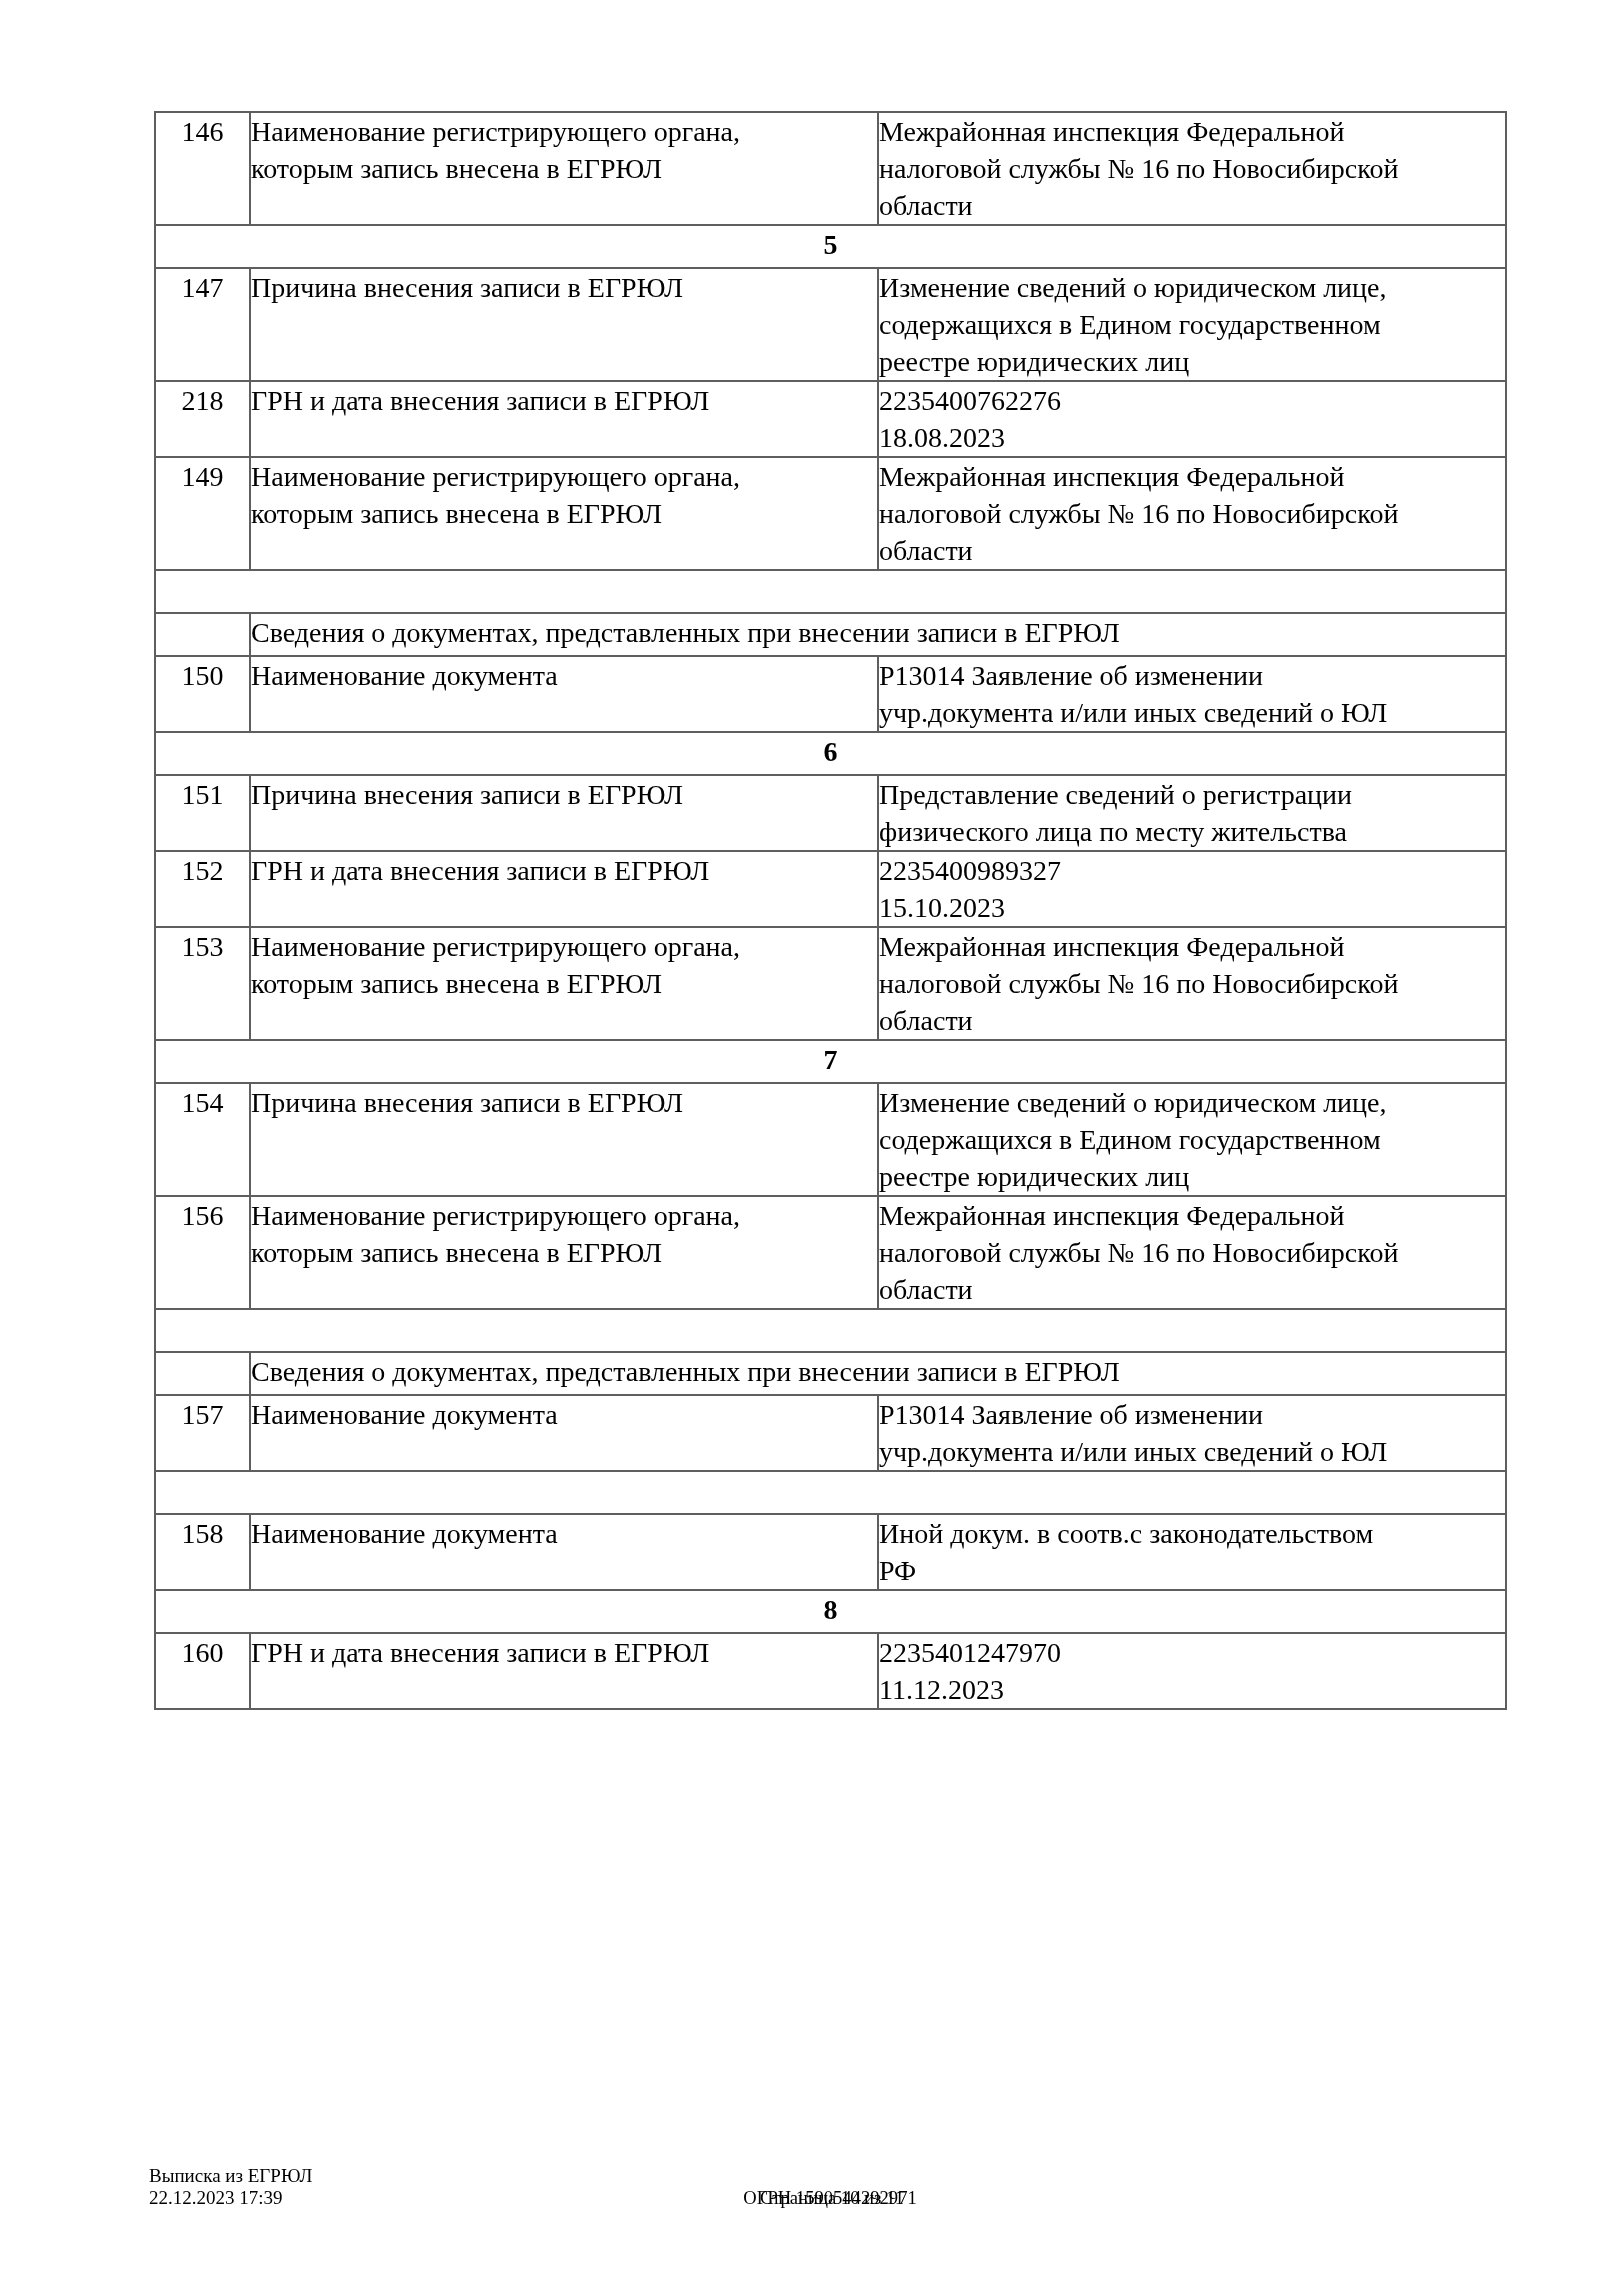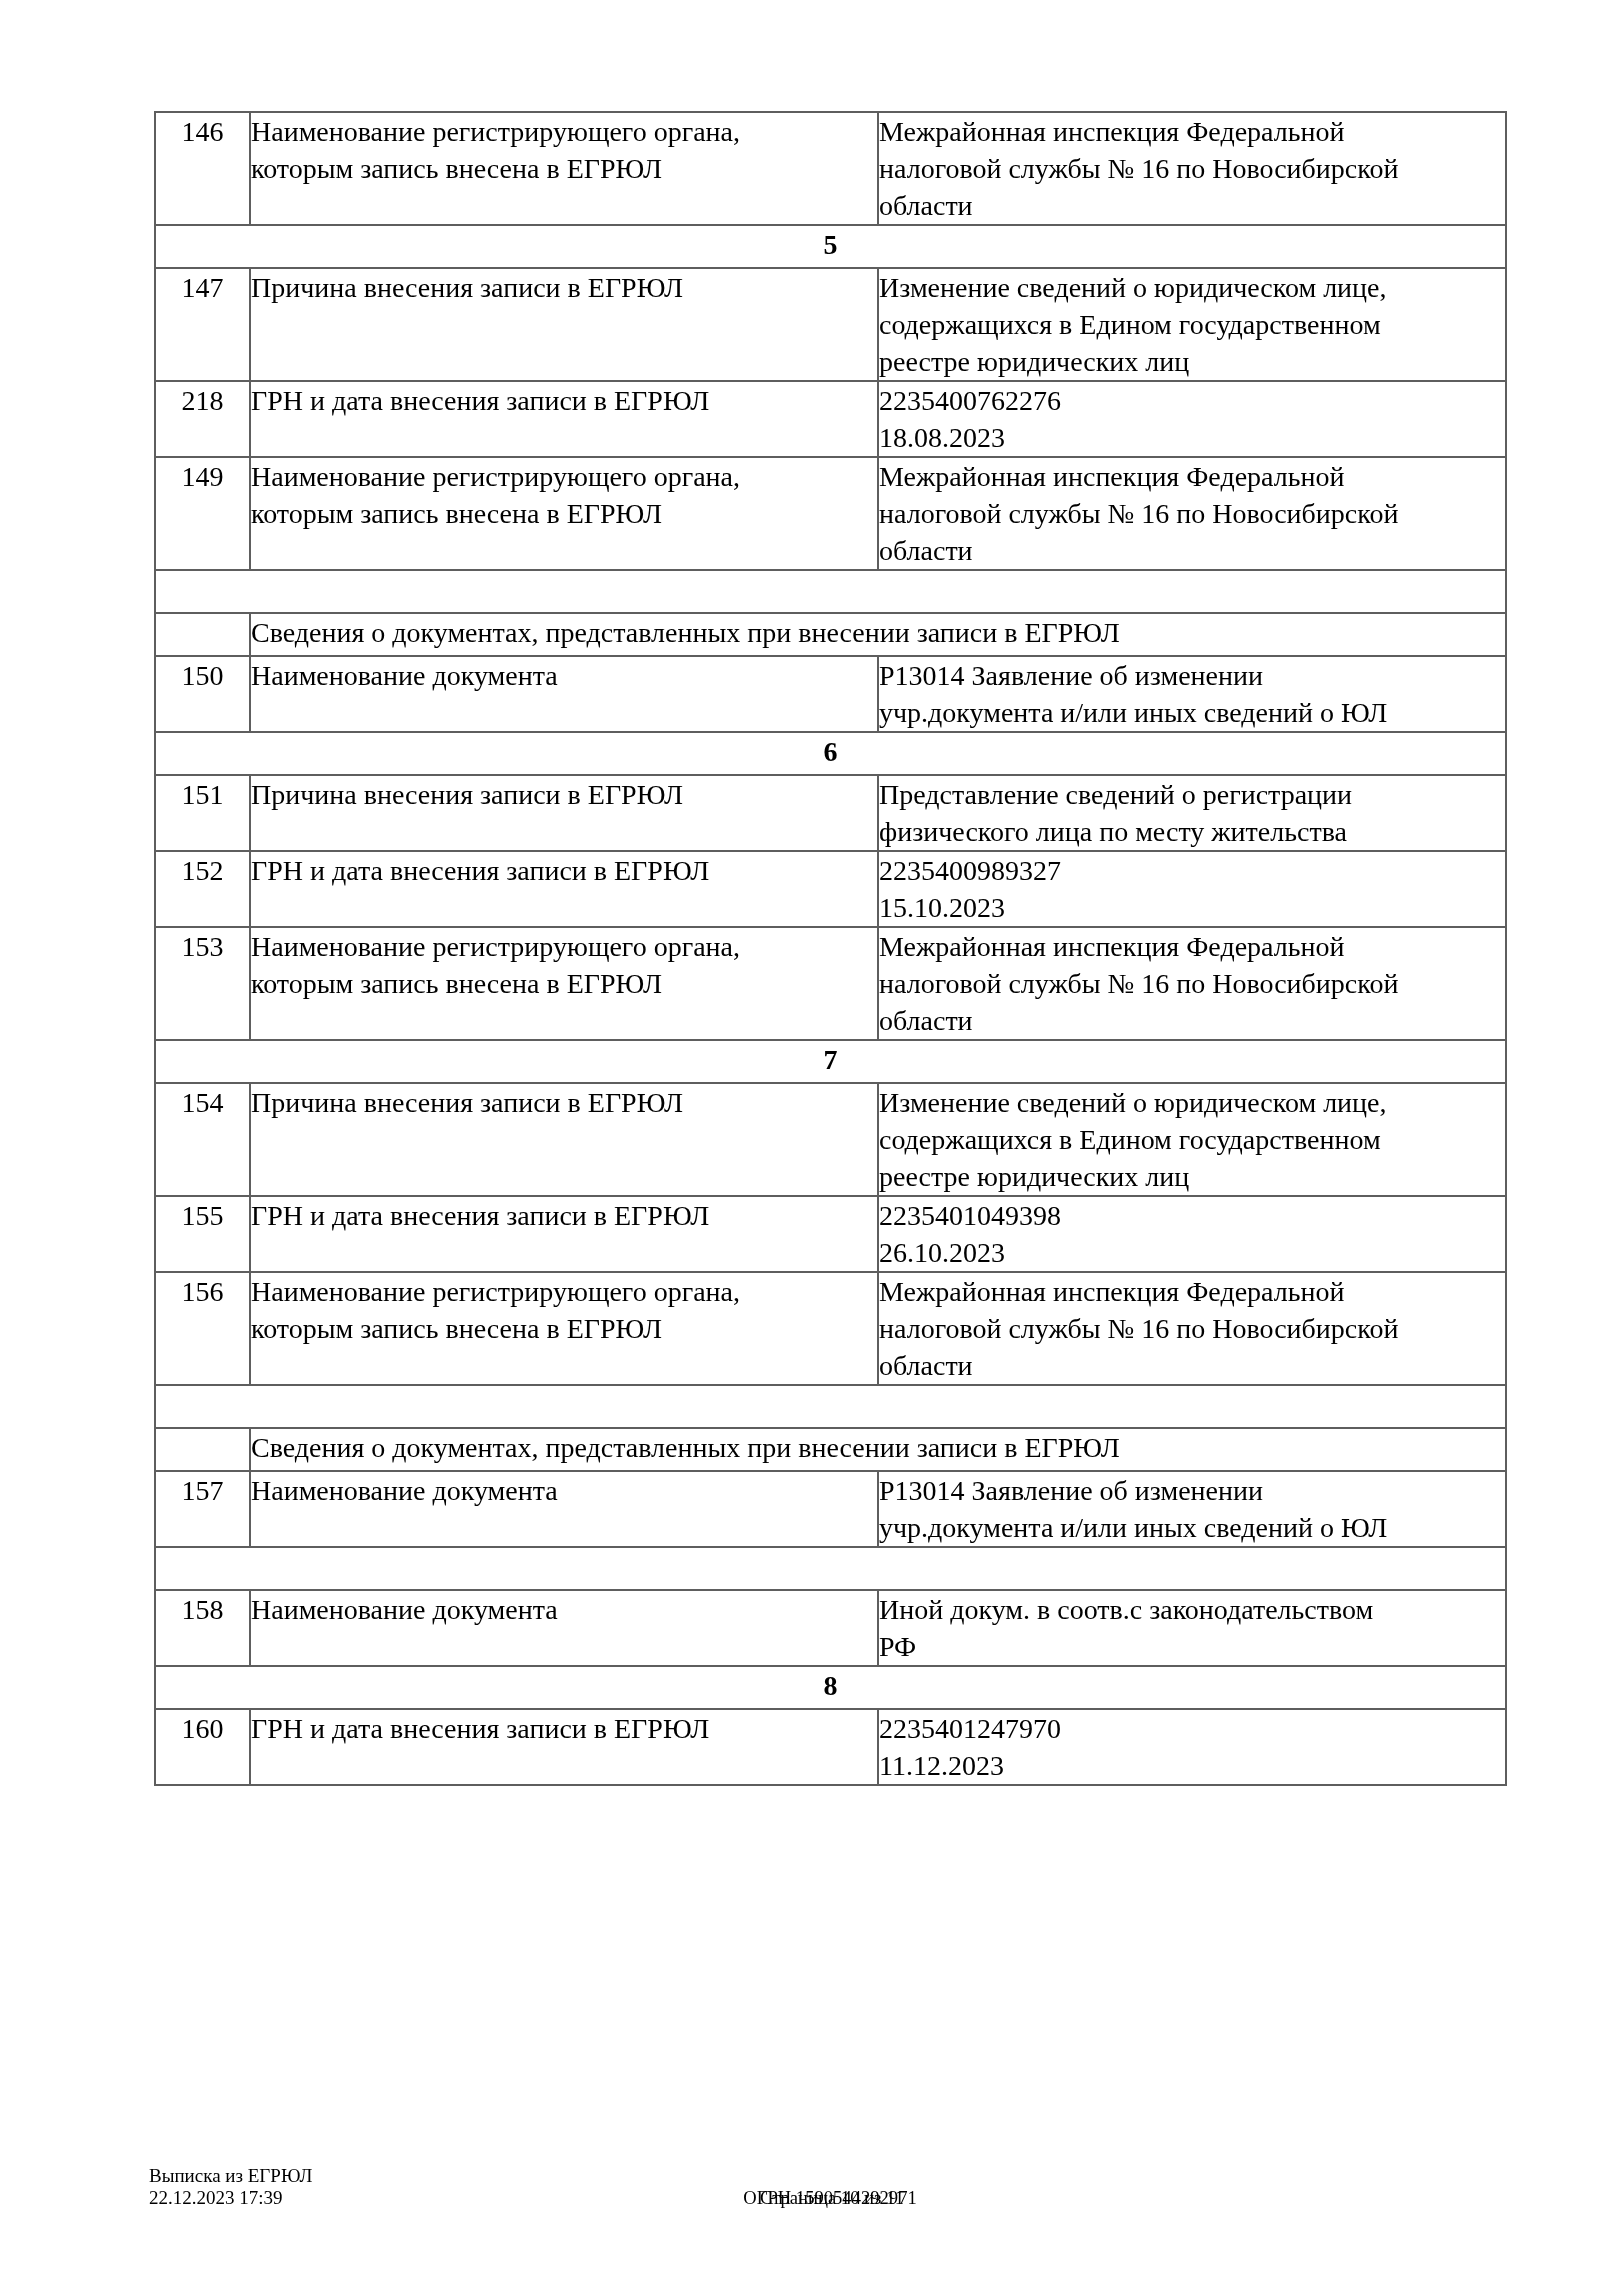--- a/index.html
+++ b/index.html
@@ -175,26 +175,20 @@
           <td class="c-section" colspan="3">7</td>
         </tr>
         <tr>
           <td class="c-num">154</td>
           <td class="c-label">Причина внесения записи в ЕГРЮЛ</td>
           <td class="c-value">Изменение сведений о юридическом лице,
 содержащихся в Едином государственном
 реестре юридических лиц</td>
         </tr>
         <tr>
-          <td class="c-num">155</td>
-          <td class="c-label">ГРН и дата внесения записи в ЕГРЮЛ</td>
-          <td class="c-value">2235401049398
-26.10.2023</td>
-        </tr>
-        <tr>
           <td class="c-num">156</td>
           <td class="c-label">Наименование регистрирующего органа,
 которым запись внесена в ЕГРЮЛ</td>
           <td class="c-value">Межрайонная инспекция Федеральной
 налоговой службы № 16 по Новосибирской
 области</td>
         </tr>
         <tr>
           <td class="c-empty" colspan="3"></td>
         </tr>

